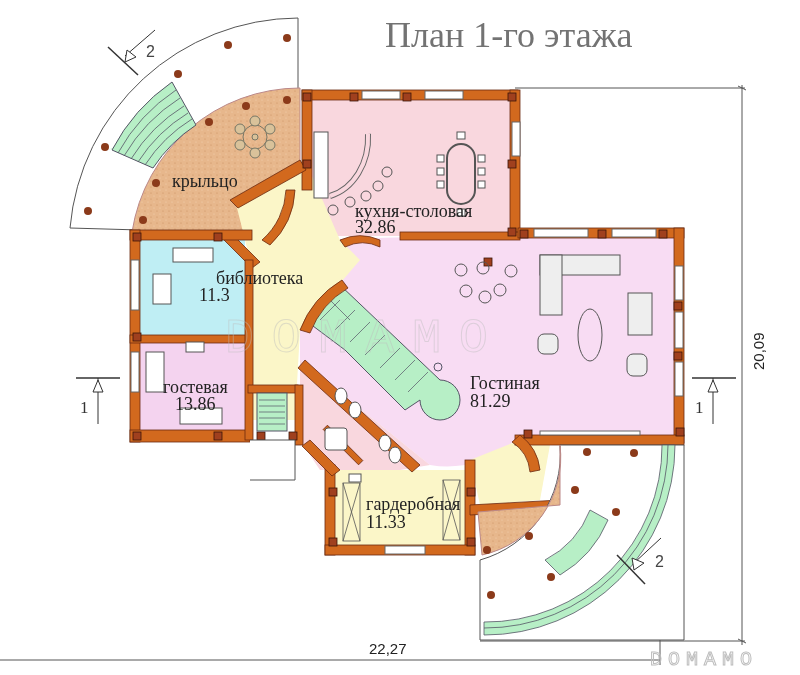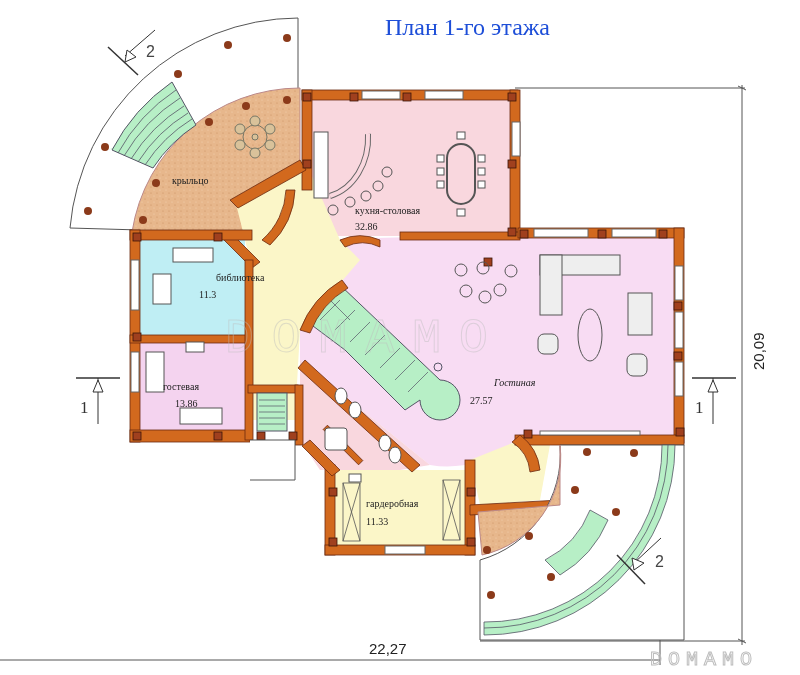--- a/index.html
+++ b/index.html
@@ -1,19 +1,19 @@
 <!DOCTYPE html>
 <html><head>
 <meta charset="utf-8">
 <style>
   html,body{margin:0;padding:0;background:#ffffff;}
   body{width:800px;height:675px;position:relative;overflow:hidden;font-family:"Liberation Serif","DejaVu Serif",serif;}
   #plan{position:absolute;left:0;top:0;}
-  .title{position:absolute;left:385px;top:14px;font-size:24px;color:#1d4ed8;font-family:"Liberation Serif",serif;white-space:nowrap;text-align:right;}
-  .lbl{position:absolute;font-size:10px;color:#222;font-family:"Liberation Serif",serif;white-space:nowrap;line-height:16px;}
+  .title{position:absolute;left:385px;top:14px;font-size:36px;color:#737373;font-family:"Liberation Serif",serif;white-space:nowrap;text-align:right;}
+  .lbl{position:absolute;font-size:18px;color:#222;font-family:"Liberation Serif",serif;white-space:nowrap;line-height:16px;}
   .dim{position:absolute;font-family:"Liberation Sans",sans-serif;font-size:15px;color:#222;}
   .dimv{transform:rotate(-90deg);transform-origin:left top;}
   .sec{position:absolute;font-size:17px;color:#333;font-family:"Liberation Serif",serif;}
   .sec2{position:absolute;font-size:16px;color:#444;font-family:"Liberation Sans",sans-serif;}
   .wm{position:absolute;font-family:Liberation Mono, monospace;color:transparent;-webkit-text-stroke:1px #bdbdbd;letter-spacing:6px;}
 </style>
 </head>
 <body>
 
 <svg id="plan" width="800" height="675" viewBox="0 0 800 675" xmlns="http://www.w3.org/2000/svg">
@@ -308,22 +308,22 @@
 
 <div class="lbl" style="left:355px;top:203px;">кухня-столовая</div>
 <div class="lbl" style="left:355px;top:219px;">32.86</div>
 
 <div class="lbl" style="left:176px;top:270px;margin-left:40px;">библиотека</div>
 <div class="lbl" style="left:199px;top:287px;">11.3</div>
 
 <div class="lbl" style="left:163px;top:379px;text-align:center;">гостевая</div>
 <div class="lbl" style="left:175px;top:396px;">13.86</div>
 
-<div class="lbl" style="left:494px;top:375px;font-style:italic;">Гостиная</div>
-<div class="lbl" style="left:470px;top:393px;">27.57</div>
+<div class="lbl" style="left:470px;top:375px;">Гостиная</div>
+<div class="lbl" style="left:470px;top:393px;">81.29</div>
 
 <div class="lbl" style="left:366px;top:496px;">гардеробная</div>
 <div class="lbl" style="left:366px;top:514px;">11.33</div>
 
 <div class="dim" style="left:369px;top:640px;">22,27</div>
 <div class="dim dimv" style="left:750px;top:370px;">20,09</div>
 
 <div class="sec" style="left:80px;top:398px;">1</div>
 <div class="sec" style="left:695px;top:398px;">1</div>
 <div class="sec2" style="left:146px;top:43px;">2</div>

